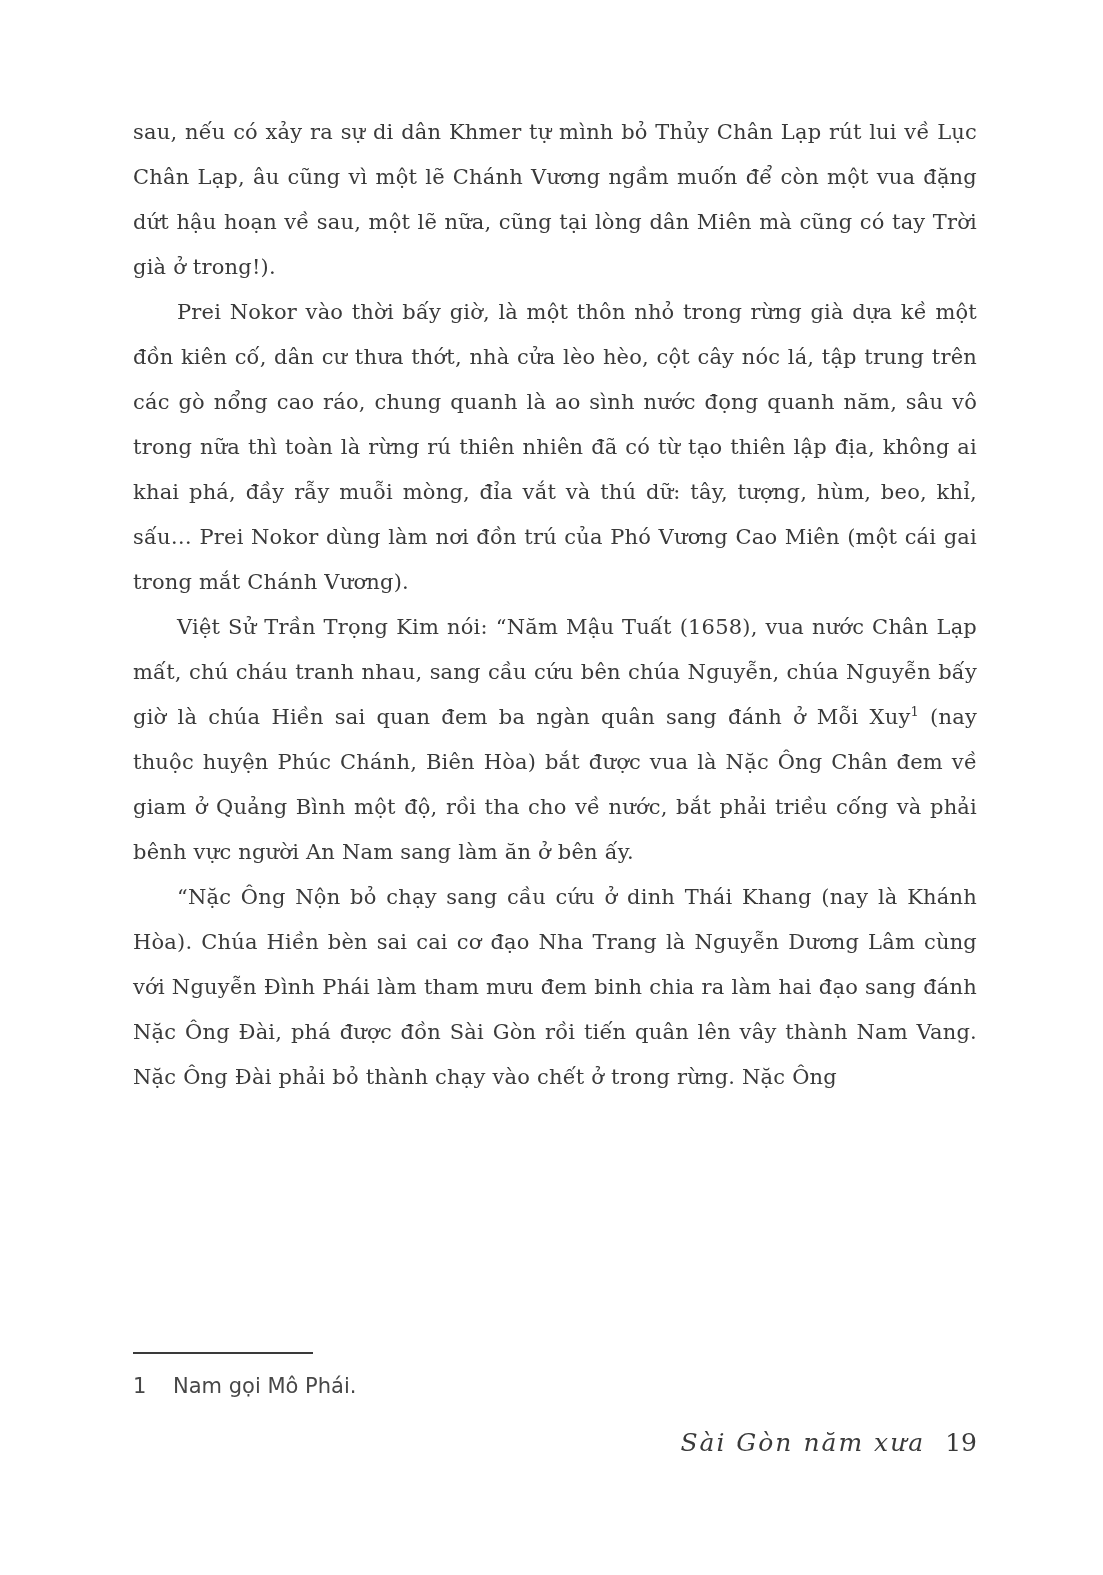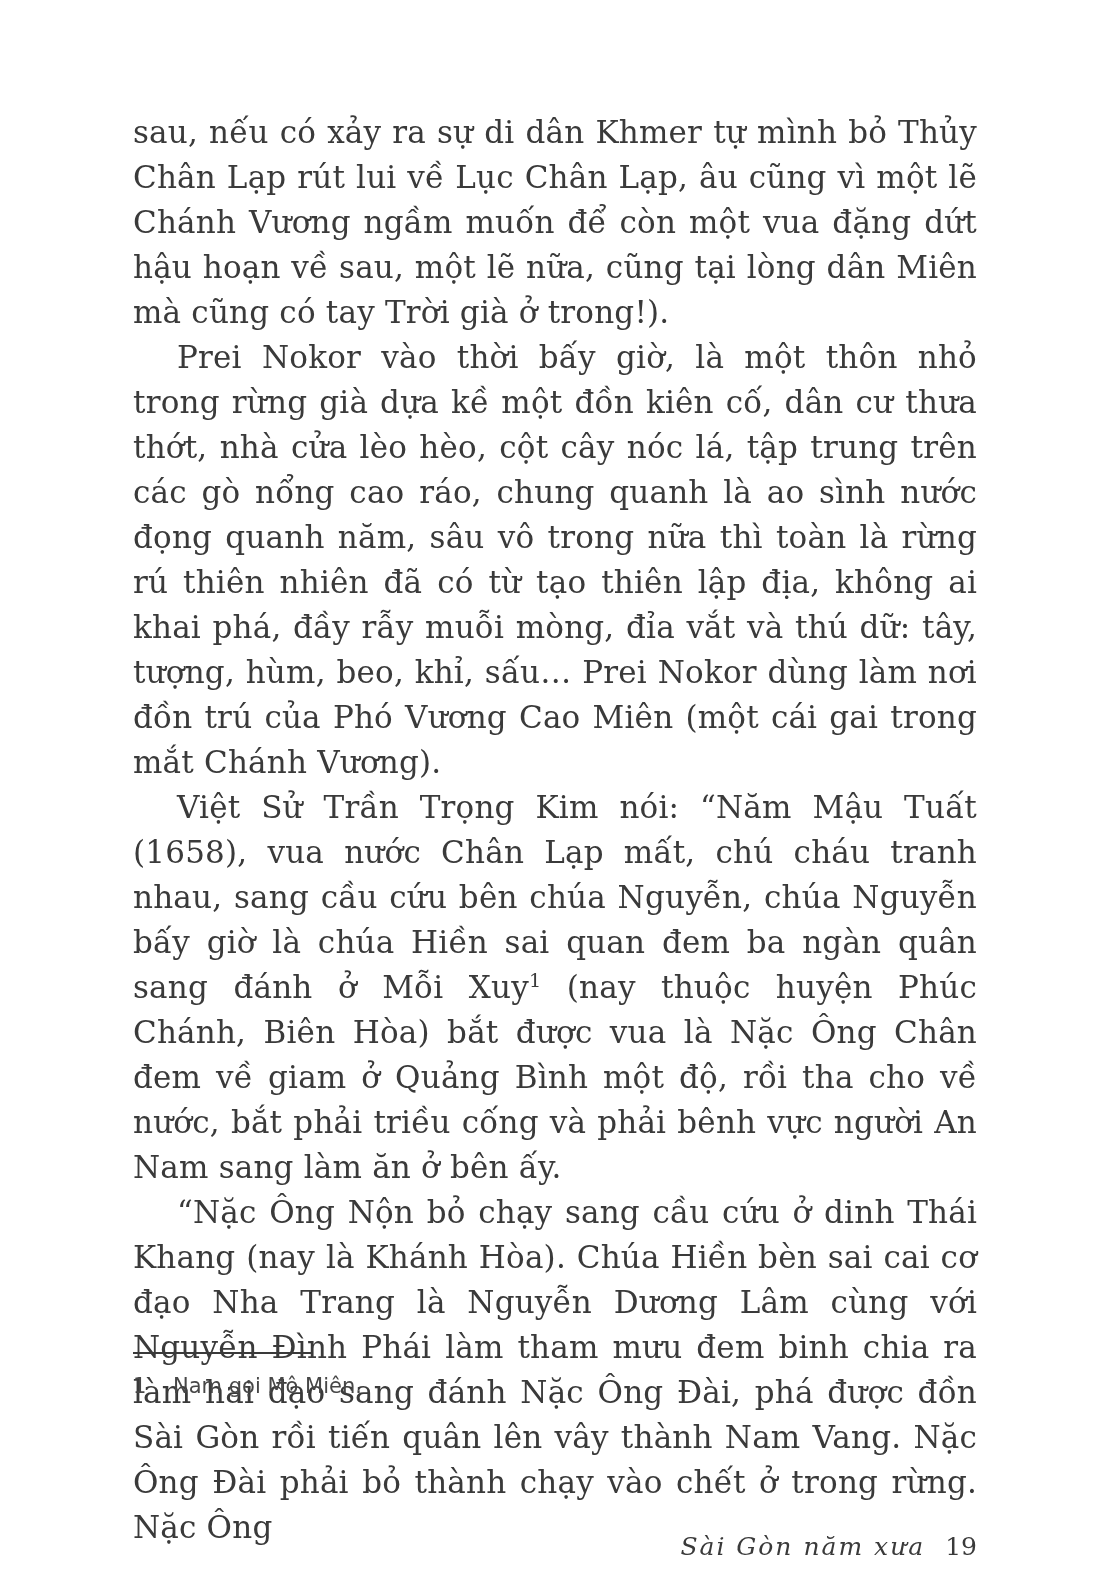--- a/index.html
+++ b/index.html
@@ -19,21 +19,21 @@
     position: absolute;
     inset: 0;
     background: #ffffff;
   }
   .text-block {
     position: absolute;
     left: 133px;
     right: 126px;
     top: 110px;
     text-align: justify;
-    font-size: 31px;
+    font-size: 21px;
     line-height: 45px;
     letter-spacing: 0.2px;
   }
   .text-block p {
     margin: 0;
     padding: 0;
   }
   .text-block p.indent {
     text-indent: 44px;
   }
@@ -58,21 +58,21 @@
     font-size: 21px;
     color: #474747;
   }
   .footnote .fn-num {
     display: inline-block;
     min-width: 40px;
   }
   .page-footer {
     position: absolute;
     right: 126px;
-    top: 1532px;
+    top: 1428px;
     font-size: 25px;
     color: #3a3a3a;
     text-align: right;
     white-space: nowrap;
   }
   .page-footer .book-title {
     font-style: italic;
     letter-spacing: 2px;
     margin-right: 20px;
   }
@@ -94,20 +94,20 @@
     <p class="indent"><span>Việt Sử Trần Trọng Kim nói: “Năm Mậu Tuất (1658), vua nước Chân Lạp mất, chú cháu tranh nhau, sang cầu cứu bên chúa Nguyễn, chúa Nguyễn bấy giờ là chúa Hiền sai quan đem ba ngàn quân sang đánh ở Mỗi Xuy</span><sup class="fn-ref">1</sup><span> (nay thuộc huyện Phúc Chánh, Biên Hòa) bắt được vua là Nặc Ông Chân đem về giam ở Quảng Bình một độ, rồi tha cho về nước, bắt phải triều cống và phải bênh vực người An Nam sang làm ăn ở bên ấy.</span></p>
 
 
     <p class="indent">“Nặc Ông Nộn bỏ chạy sang cầu cứu ở dinh Thái Khang (nay là Khánh Hòa). Chúa Hiền bèn sai cai cơ đạo Nha Trang là Nguyễn Dương Lâm cùng với Nguyễn Đình Phái làm tham mưu đem binh chia ra làm hai đạo sang đánh Nặc Ông Đài, phá được đồn Sài Gòn rồi tiến quân lên vây thành Nam Vang. Nặc Ông Đài phải bỏ thành chạy vào chết ở trong rừng. Nặc Ông</p>
 
   </div>
 
   <div class="footnote-rule"></div>
 
   <div class="footnote">
-    <span class="fn-num">1</span><span>Nam gọi Mô Miên.</span>
+    <span class="fn-num">1</span><span>Nam gọi Mô Phái.</span>
   </div>
 
   <div class="page-footer">
     <span class="book-title">Sài Gòn năm xưa</span><span class="page-number">19</span>
   </div>
 
 </div>
 
 </body></html>

